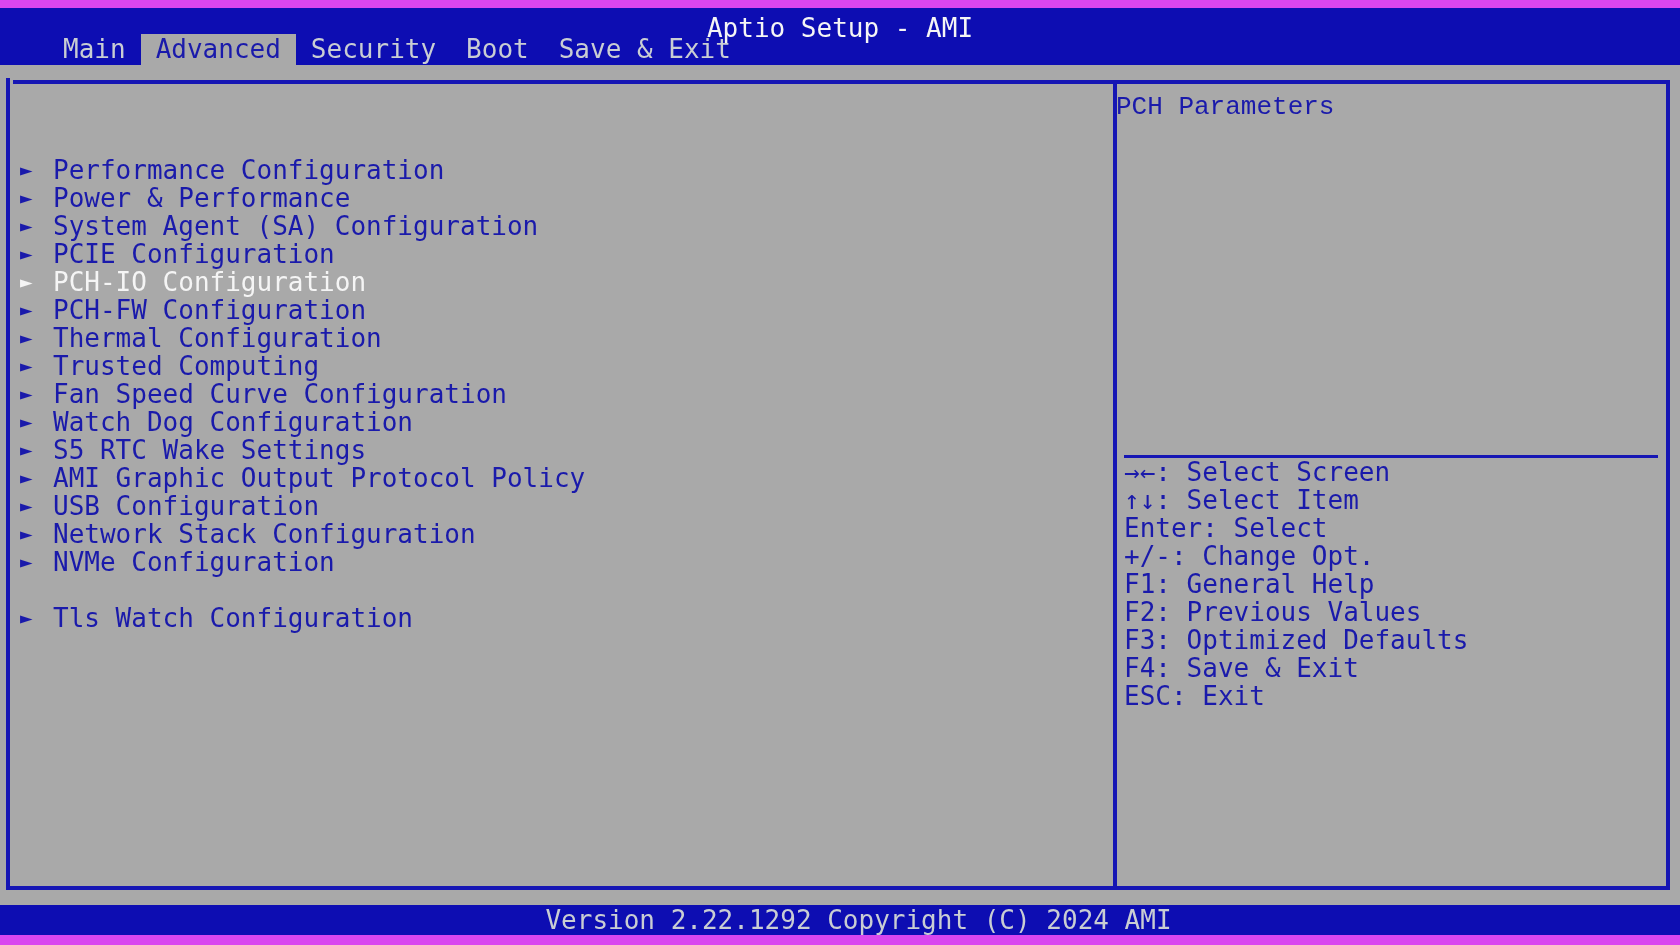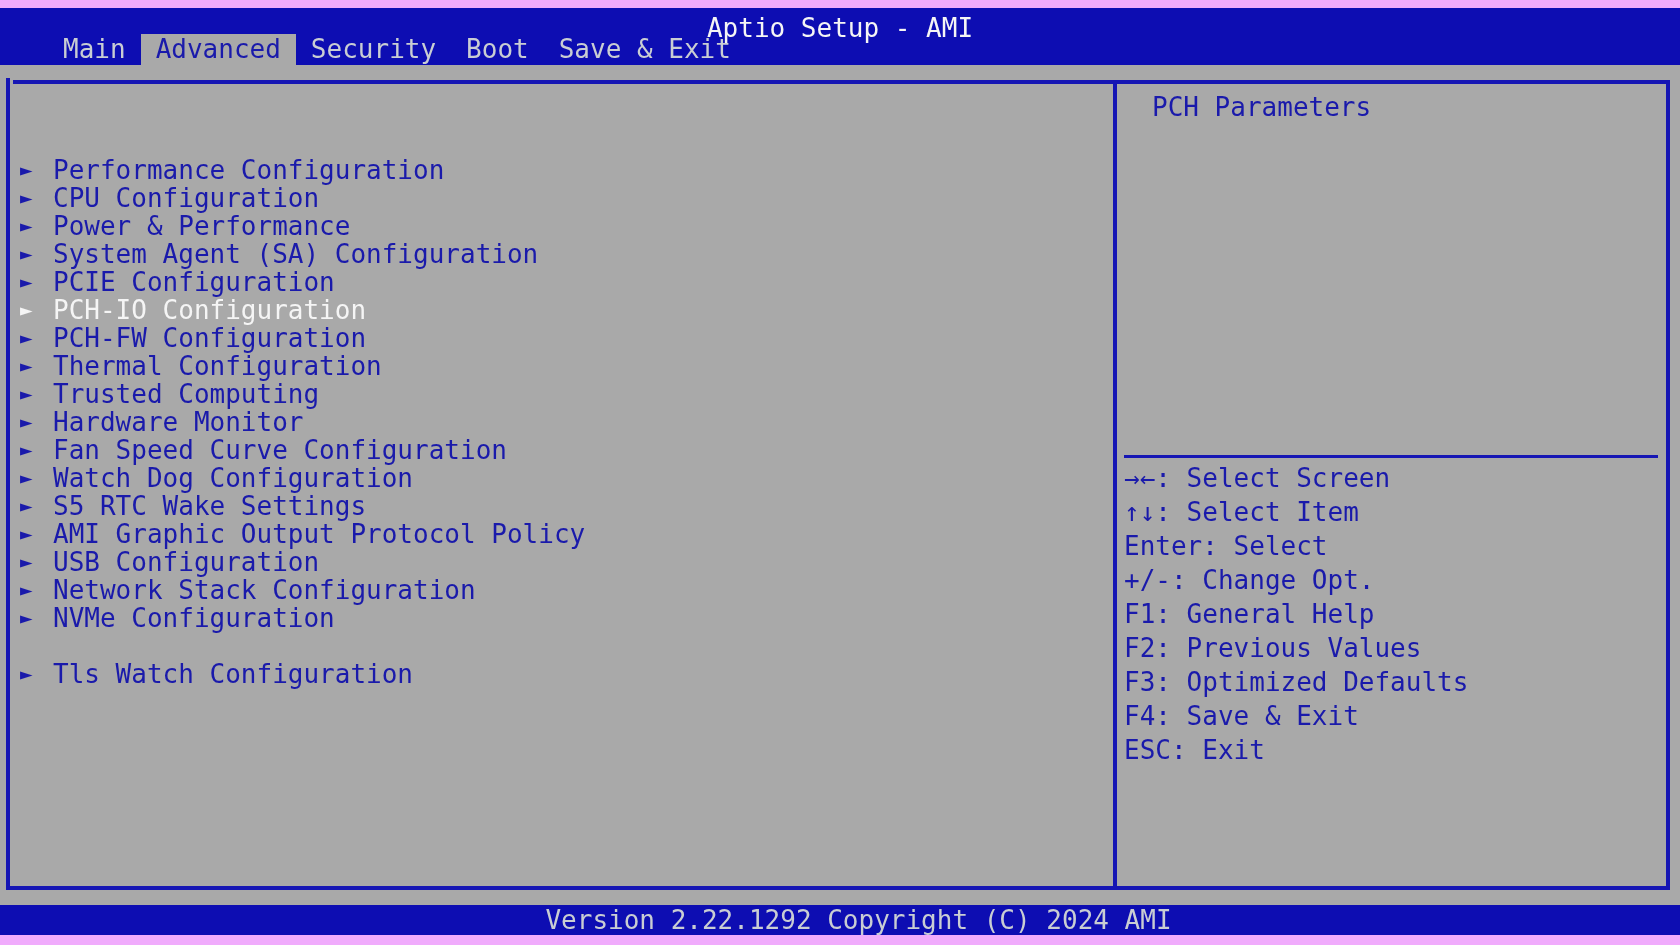--- a/index.html
+++ b/index.html
@@ -1,36 +1,36 @@
 <!DOCTYPE html>
 <html><head>
 <meta charset="utf-8">
 <style>
   * { margin:0; padding:0; box-sizing:border-box; }
   html,body { background:#000; }
   .screen {
-    position:relative; width:1680px; height:945px; background:#f0abfc;
+    position:relative; width:1680px; height:945px; background:#d946ef;
     font-family:"DejaVu Sans Mono", monospace; overflow:hidden;
     --blue:#0D0DB2; --border-blue:#1616B4; --gray:#A9A9A9;
     --text-blue:#1A1AAB; --white:#F5F5F5; --dim-white:#C9CDD3;
   }
   .titlebar { position:absolute; left:0; top:8px; width:1680px; height:57px; background:var(--blue); }
   .title { position:absolute; top:5px; left:0; width:100%; text-align:center; color:var(--white); font-size:26px; letter-spacing:0; }
   .tabs { position:absolute; left:48px; bottom:0; height:31px; display:flex; }
   .tab { height:31px; line-height:31px; padding:0 15px; font-size:26px; color:var(--dim-white); white-space:pre; cursor:default; }
   .tab.selected { background:var(--gray); color:var(--text-blue); }
   .body { position:absolute; left:0; top:65px; width:1680px; height:840px; background:var(--gray); }
   .frame-line { position:absolute; background:var(--border-blue); }
   .menu { position:absolute; left:20px; top:91px; }
   .menu-item { height:28px; line-height:28px; font-size:26px; color:var(--text-blue); white-space:pre; }
   .menu-item .arrow { display:inline-block; width:33px; font-size:21px; vertical-align:top; }
   .menu-item.selected { color:var(--white); }
-  .help-desc { position:absolute; left:1152px; top:92px; font-size:26px; color:var(--text-blue); white-space:pre; }
+  .help-desc { position:absolute; left:1116px; top:92px; font-size:26px; color:var(--text-blue); white-space:pre;font-family:Liberation Mono, monospace; }
   .hotkeys { position:absolute; left:1124px; top:458px; }
-  .hotkey { height:28px; line-height:28px; font-size:26px; color:var(--text-blue); white-space:pre;margin-top:6px; }
+  .hotkey { height:28px; line-height:28px; font-size:26px; color:var(--text-blue); white-space:pre; }
   .footer { position:absolute; left:0; top:905px; width:1680px; height:30px; background:var(--blue); text-align:center; color:var(--dim-white); font-size:26px; line-height:30px;padding-left:37px; }
 </style>
 </head>
 <body>
 
 <div class="screen" style="--blue: #0D0DB2; --border-blue: #1616B4; --gray: #A9A9A9; --text-blue: #1A1AAB; --white: #F5F5F5; --dim-white: #C9CDD3;">
 
   <div class="titlebar">
     <div class="title">Aptio Setup - AMI</div>
     <div class="tabs" id="tabs">
@@ -46,29 +46,27 @@
 
     <div class="frame-line" style="left:6px;   top:13px;  width:4px;    height:812px;"></div>
     <div class="frame-line" style="left:13px;  top:15px;  width:1653px; height:4px;"></div>
     <div class="frame-line" style="left:1666px;top:15px;  width:4px;    height:810px;"></div>
     <div class="frame-line" style="left:8px;   top:821px; width:1660px; height:4px;"></div>
     <div class="frame-line" style="left:1113px;top:15px;  width:4px;    height:810px;"></div>
     <div class="frame-line" style="left:1124px;top:390px; width:534px;  height:3px;"></div>
 
     <div class="menu" id="menu">
         <div class="menu-item"><span class="arrow">►</span><span>Performance Configuration</span></div>
-        <div class="menu-item"><span class="arrow">►</span><span>CPU Configuration</span></div>
         <div class="menu-item"><span class="arrow">►</span><span>Power &amp; Performance</span></div>
         <div class="menu-item"><span class="arrow">►</span><span>System Agent (SA) Configuration</span></div>
         <div class="menu-item"><span class="arrow">►</span><span>PCIE Configuration</span></div>
         <div class="menu-item selected"><span class="arrow">►</span><span>PCH-IO Configuration</span></div>
         <div class="menu-item"><span class="arrow">►</span><span>PCH-FW Configuration</span></div>
         <div class="menu-item"><span class="arrow">►</span><span>Thermal Configuration</span></div>
         <div class="menu-item"><span class="arrow">►</span><span>Trusted Computing</span></div>
-        <div class="menu-item"><span class="arrow">►</span><span>Hardware Monitor</span></div>
         <div class="menu-item"><span class="arrow">►</span><span>Fan Speed Curve Configuration</span></div>
         <div class="menu-item"><span class="arrow">►</span><span>Watch Dog Configuration</span></div>
         <div class="menu-item"><span class="arrow">►</span><span>S5 RTC Wake Settings</span></div>
         <div class="menu-item"><span class="arrow">►</span><span>AMI Graphic Output Protocol Policy</span></div>
         <div class="menu-item"><span class="arrow">►</span><span>USB Configuration</span></div>
         <div class="menu-item"><span class="arrow">►</span><span>Network Stack Configuration</span></div>
         <div class="menu-item"><span class="arrow">►</span><span>NVMe Configuration</span></div>
         <div class="menu-item">&nbsp;</div>
         <div class="menu-item"><span class="arrow">►</span><span>Tls Watch Configuration</span></div>
       </div>

